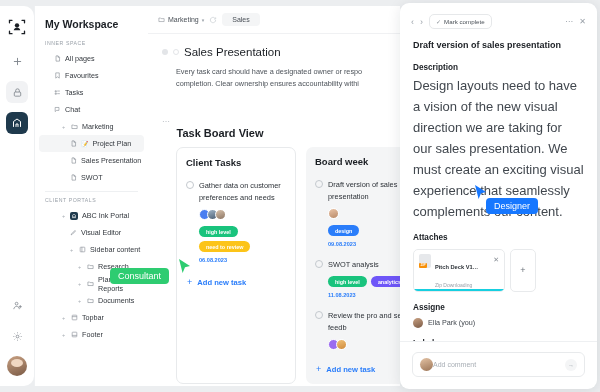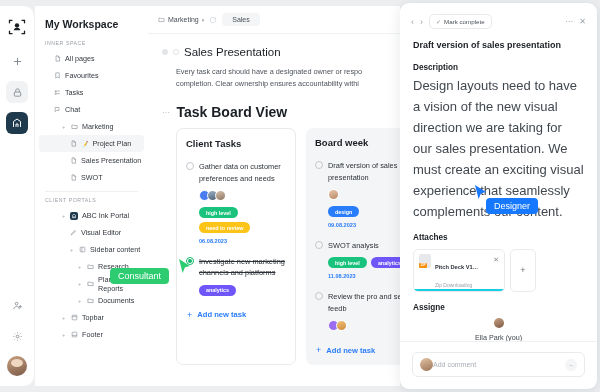--- a/index.html
+++ b/index.html
@@ -121,21 +121,21 @@
   .doc-para {
     font-size: 7.3px; line-height: 1.65; color: #4d535a;
     margin-top: 8px; padding-left: 14px;
     white-space: nowrap;
   }
   .block-head {
     display: flex; align-items: center; gap: 6px;
     margin-top: 14px;
   }
   .dots3 { font-size: 8px; color: #b7bcc2; letter-spacing: .5px; }
-  .block-title { font-size: 14px; color: #1b1f24; font-weight: bold; }
+  .block-title { font-size: 11px; color: #1b1f24; font-weight: bold; margin-top: 23px; }
 
   
   .board {
     display: flex; gap: 10px; margin-top: 8px; padding-left: 14px;
   }
   .col {
     width: 120px; flex: 0 0 120px;
     border-radius: 7px; padding: 9px 9px 0 9px;
   }
   .col-a { border: 1px solid #e8eaec; background: #fff; }
@@ -240,21 +240,21 @@
   .progress-track {
     position: absolute; left: 0; bottom: 0; height: 2px; width: 100%;
     background: #17cfe0;
   }
   .progress-fill { height: 2px; width: 72%; background: #2a7dfa; }
   .attach-add {
     width: 26px; border: 1px solid #e8eaec; border-radius: 5px;
     display: flex; align-items: center; justify-content: center;
     color: #6c737b; font-size: 9px;
   }
-  .assignee { display: flex; align-items: center; gap: 5px; margin-top: 6px; flex-direction: column; }
+  .assignee { display: flex; gap: 5px; margin-top: 6px; }
   .assignee-av {
     width: 10px; height: 10px; border-radius: 50%;
     background: linear-gradient(160deg,#c9a183,#7a5a45);
   }
   .assignee-name { font-size: 7.2px; color: #41474e; }
   .label-chip { margin-top: 6px; }
   .meta-row { display: flex; gap: 6px; margin-top: 13px; }
   .meta-btn {
     display: flex; align-items: center; gap: 4px;
     background: #f4f5f6; border-radius: 5px;
@@ -570,29 +570,20 @@
               <span class="av av-2"></span>
               <span class="av av-3"></span>
             </div>
             <div class="tags">
               <span class="tag tag-green">high level</span>
               <span class="tag tag-yellow">need to review</span>
             </div>
             <div class="card-date">06.08.2023</div>
           </div>
 
-          <div class="card">
-            <div class="card-row">
-              <span class="chk done"></span>
-              <span class="card-text strike">Investigate new marketing channels and platforms</span>
-            </div>
-            <div class="tags">
-              <span class="tag tag-purple">analytics</span>
-            </div>
-          </div>
 
           <div class="add-task">
             <span class="add-plus">+</span>
             <span>Add new task</span>
           </div>
         </div>
 
         <div class="col col-b">
           <div class="col-title">Board week</div>
 

